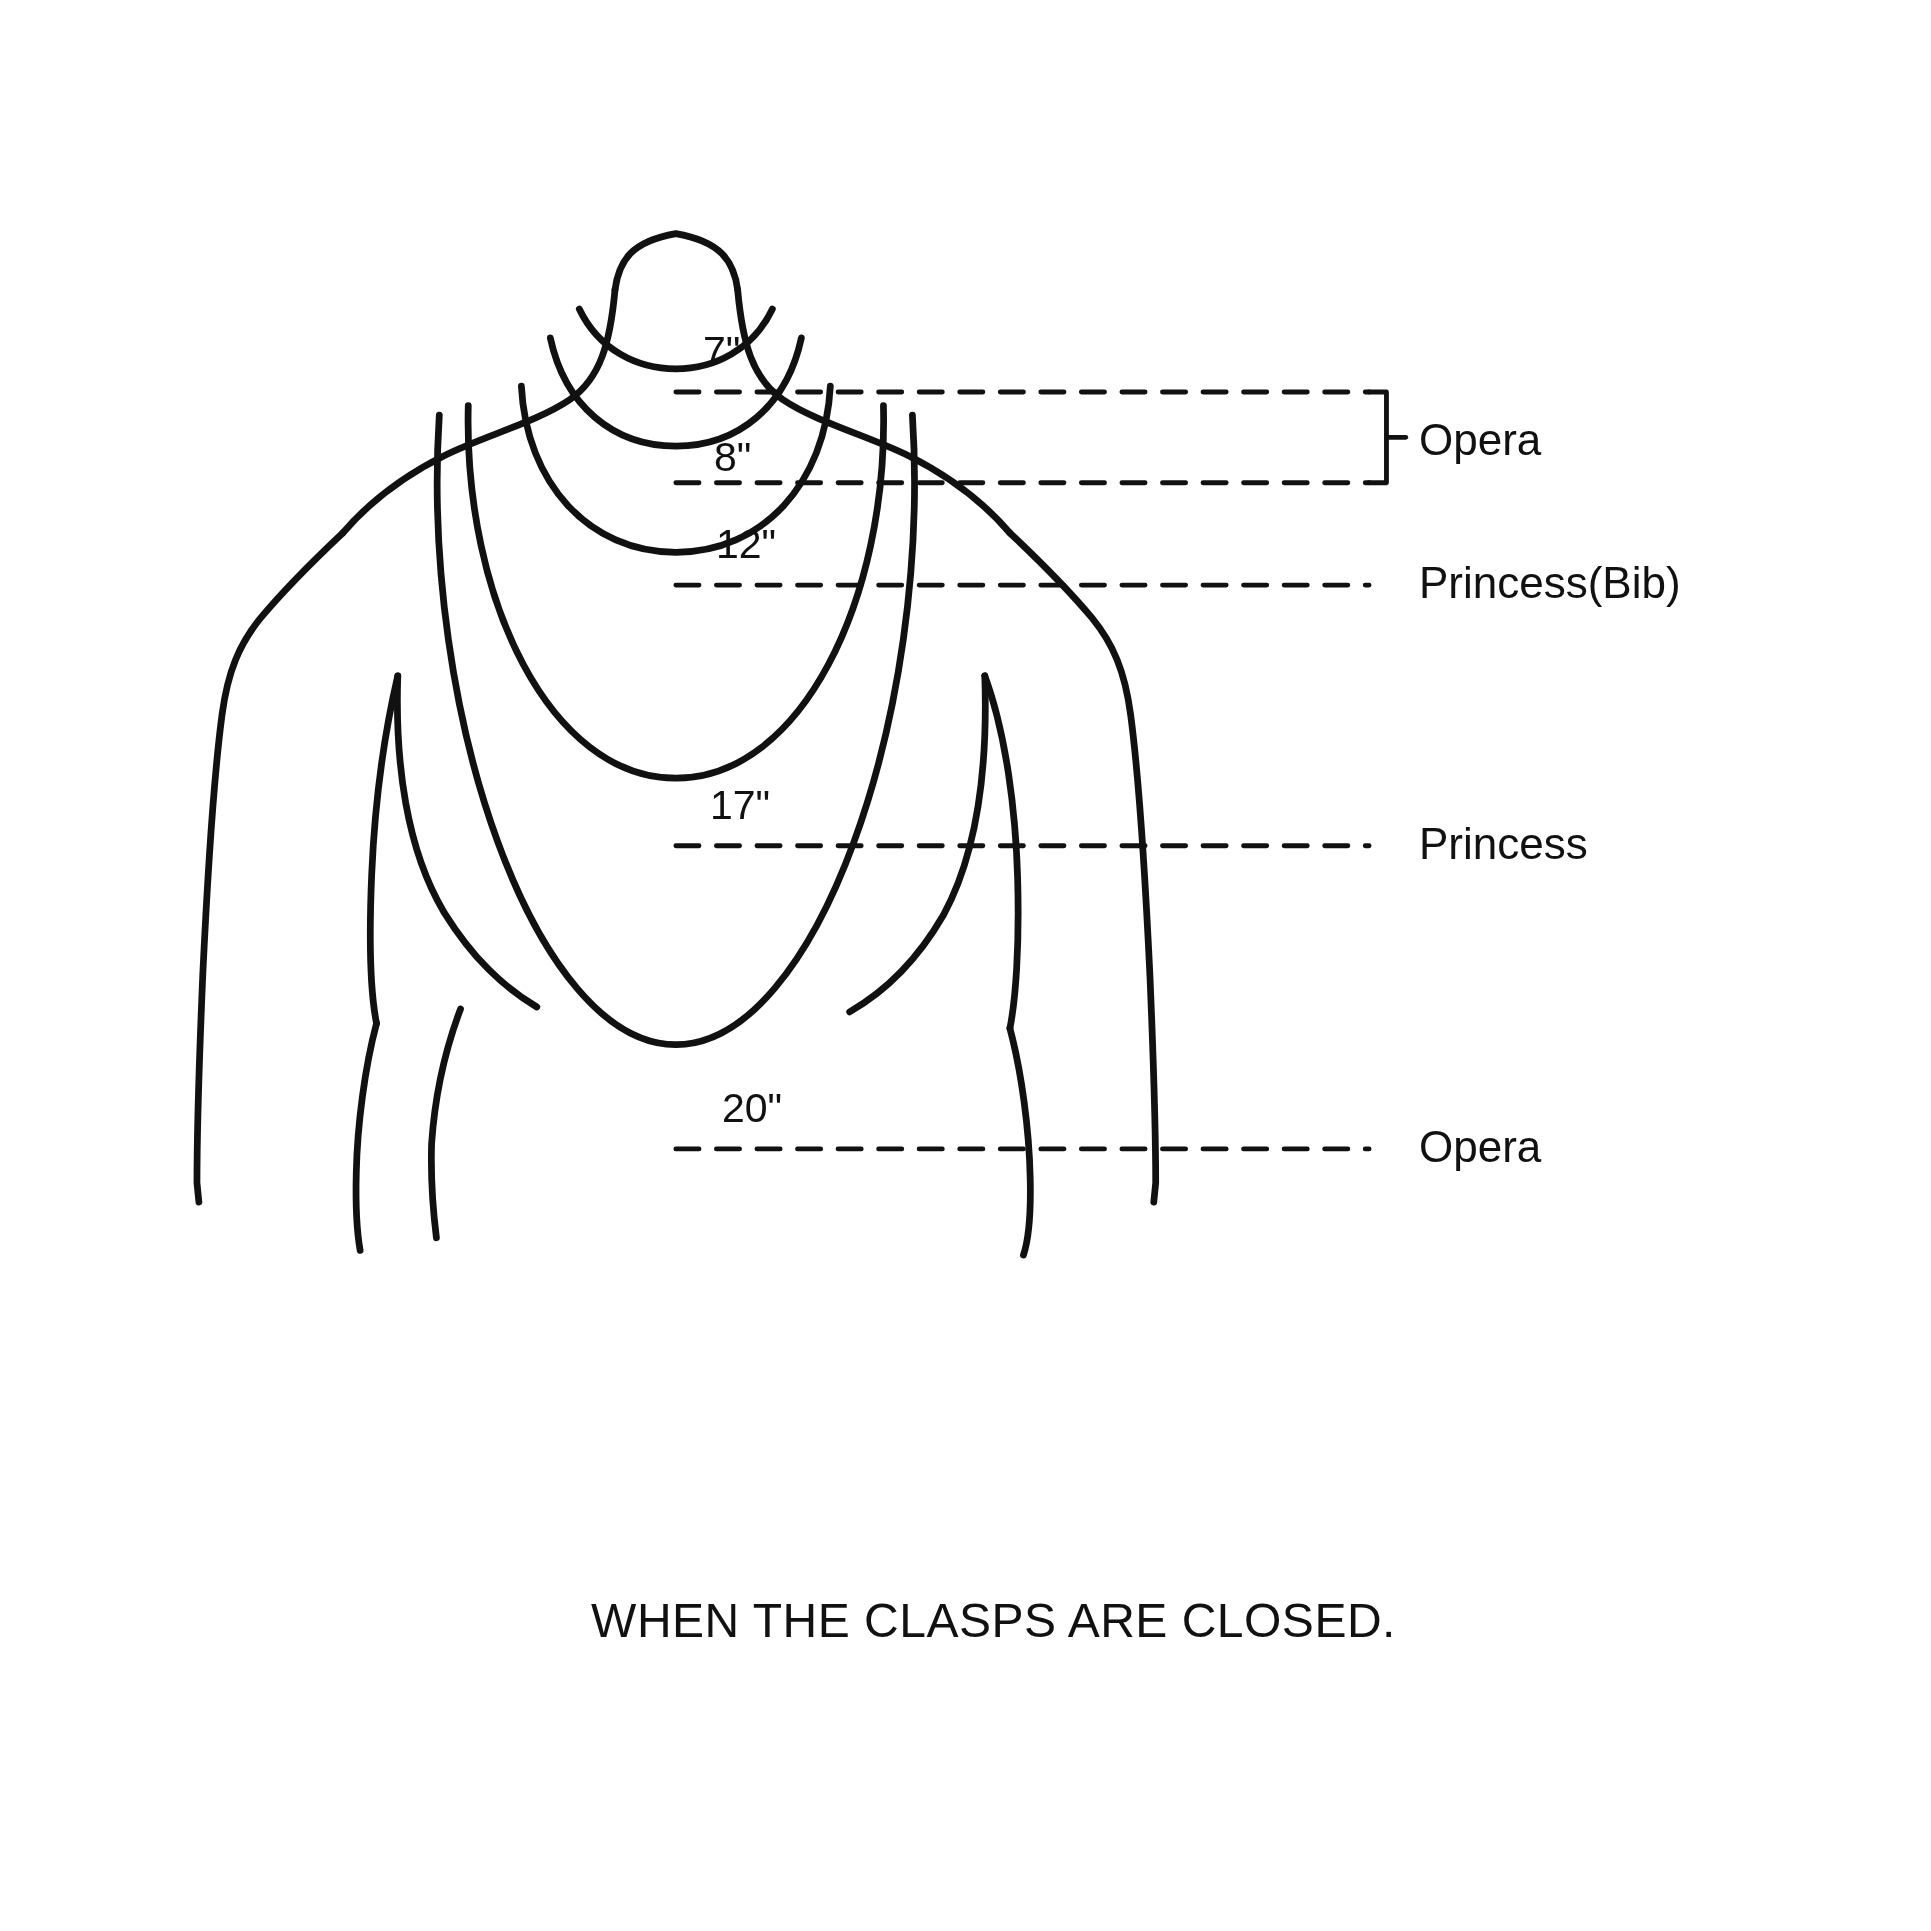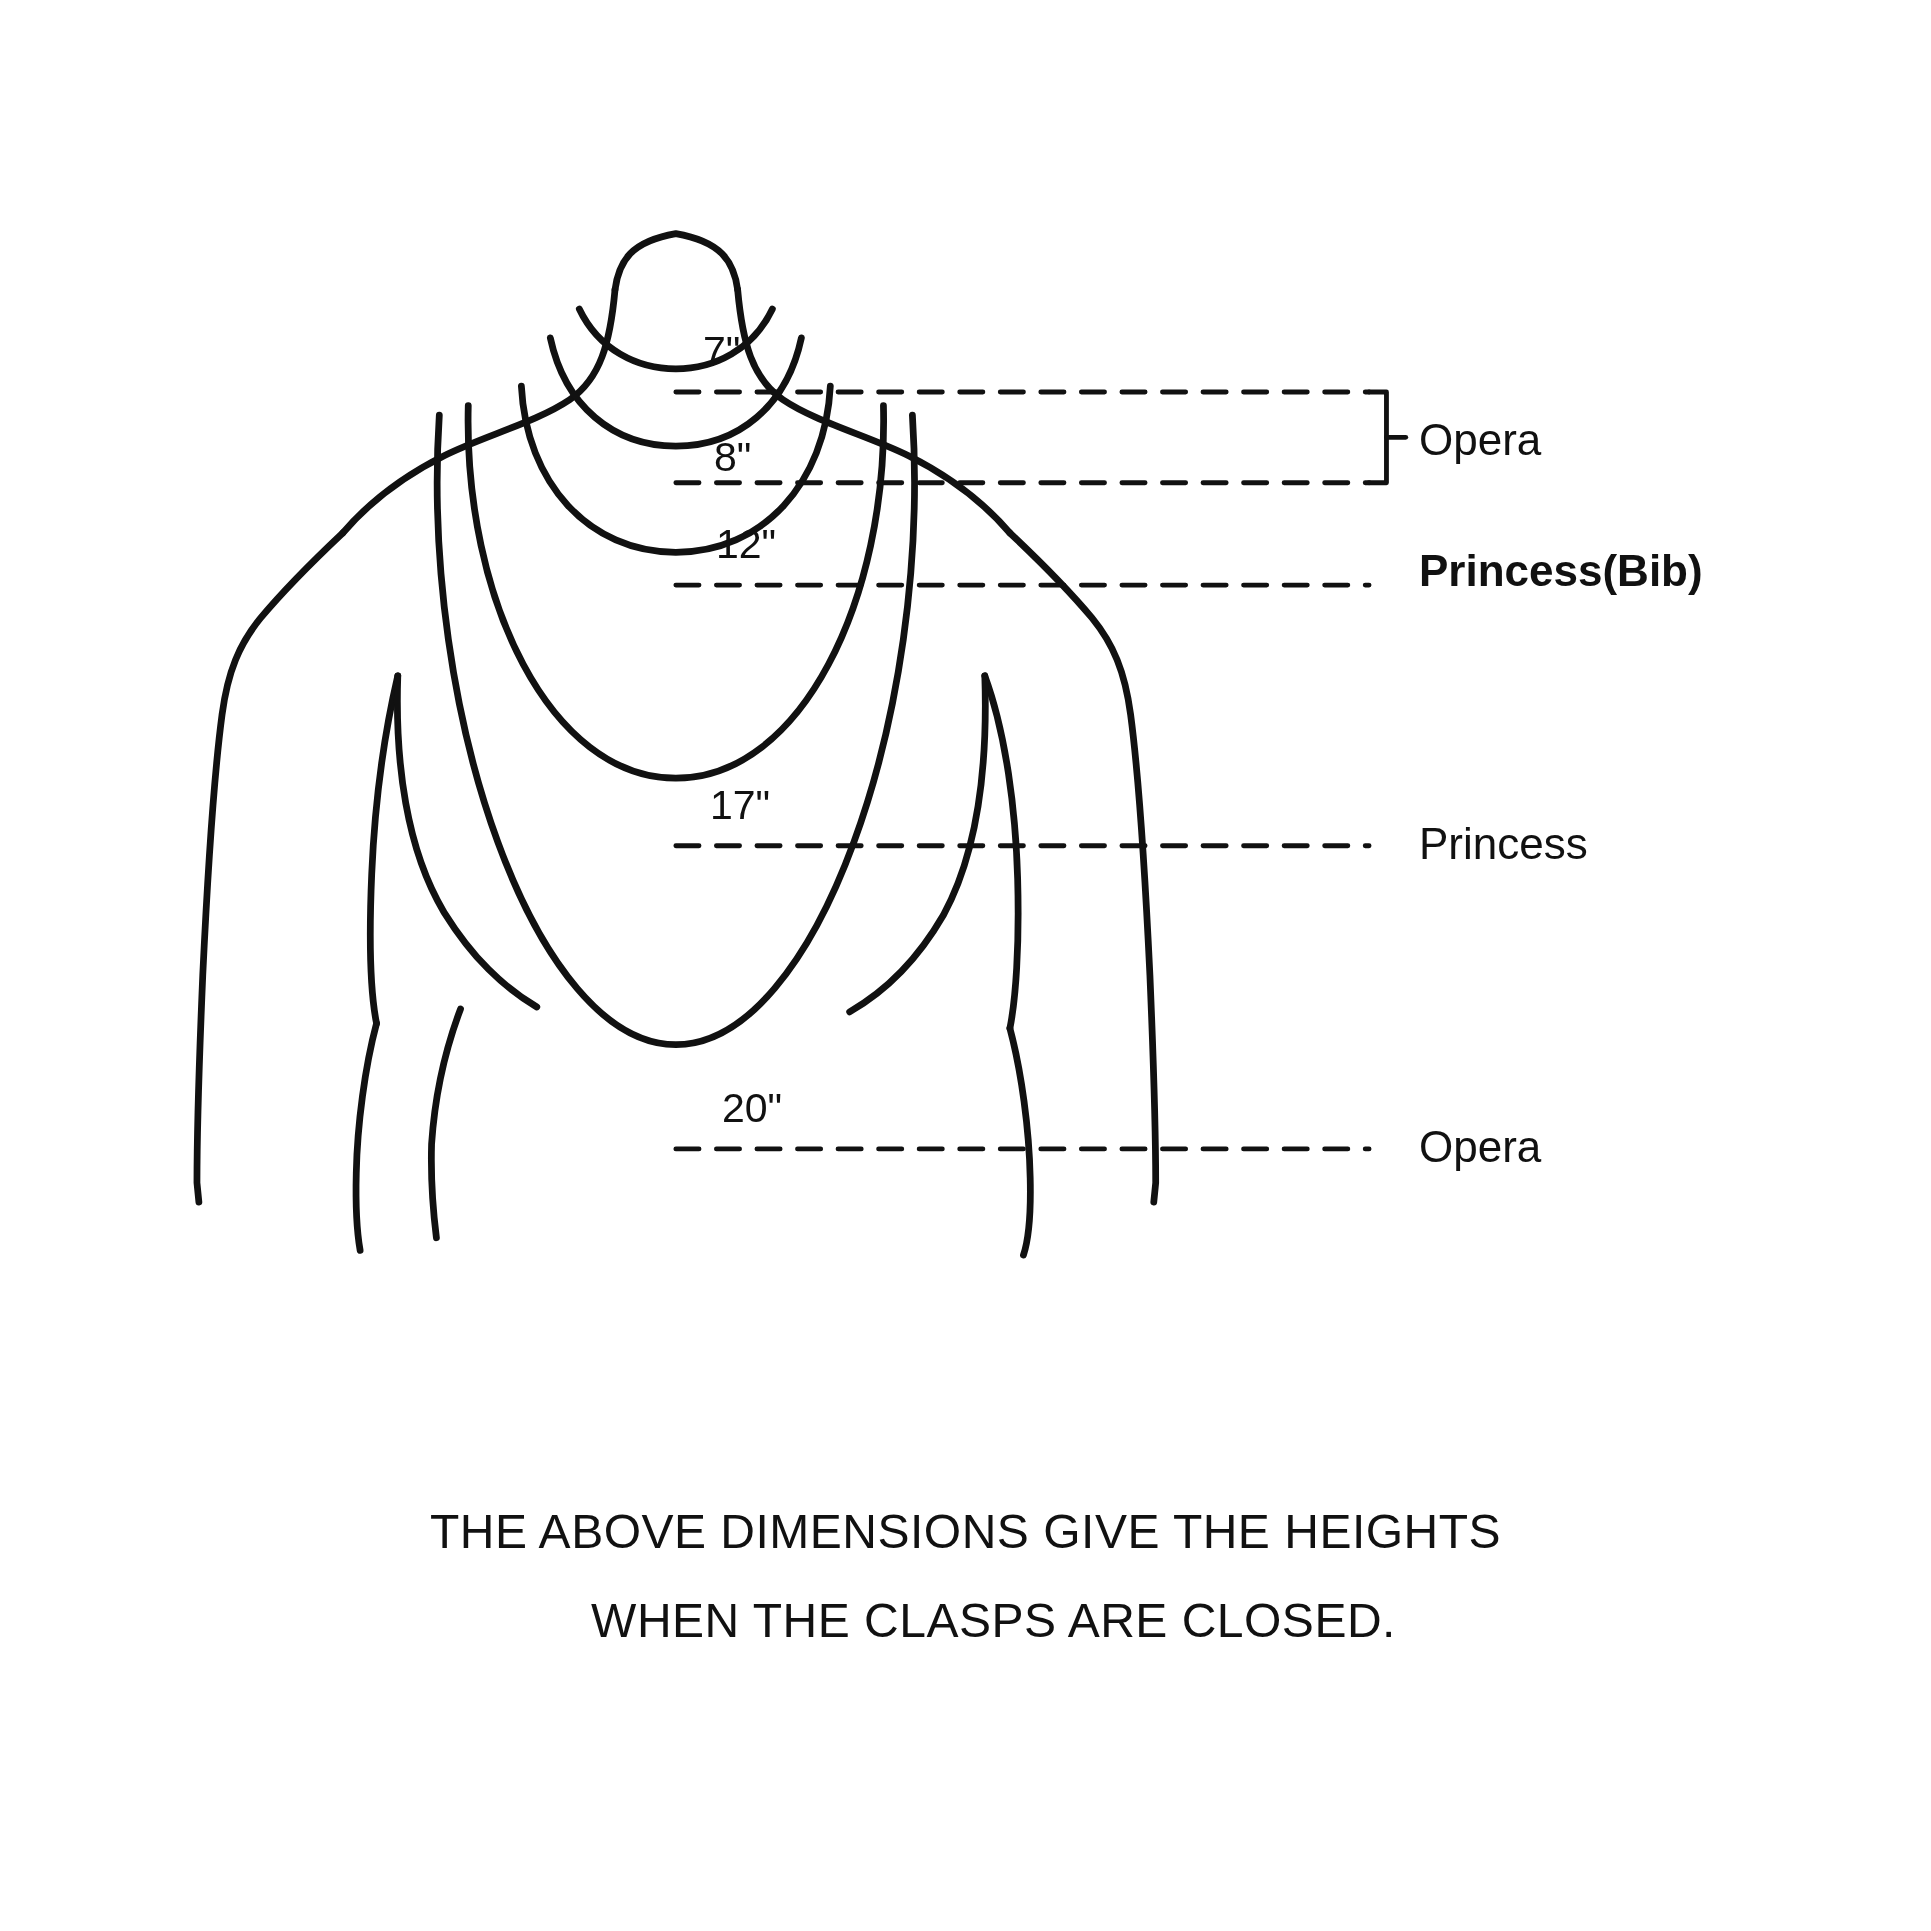--- a/index.html
+++ b/index.html
@@ -97,21 +97,20 @@
     </g>
   </svg>
 
   <div class="measure-label" style="left:703px; top:328px;">7"</div>
   <div class="measure-label" style="left:714px; top:434px;">8"</div>
   <div class="measure-label" style="left:716px; top:521px;">12"</div>
   <div class="measure-label" style="left:710px; top:782px;">17"</div>
   <div class="measure-label" style="left:722px; top:1085px;">20"</div>
 
   <div class="category-label" style="left:1419px; top:415px;">Opera</div>
-  <div class="category-label" style="left:1419px; top:546px;font-weight:bold;">Princess(Bib)</div>
+  <div class="category-label" style="left:1419px; top:558px;">Princess(Bib)</div>
   <div class="category-label" style="left:1419px; top:819px;">Princess</div>
   <div class="category-label" style="left:1419px; top:1122px;">Opera</div>
 
-  <div class="caption line1">THE ABOVE DIMENSIONS GIVE THE HEIGHTS</div>
   <div class="caption line2">WHEN THE CLASPS ARE CLOSED.</div>
 
 </div>
 
 
 </body></html>

